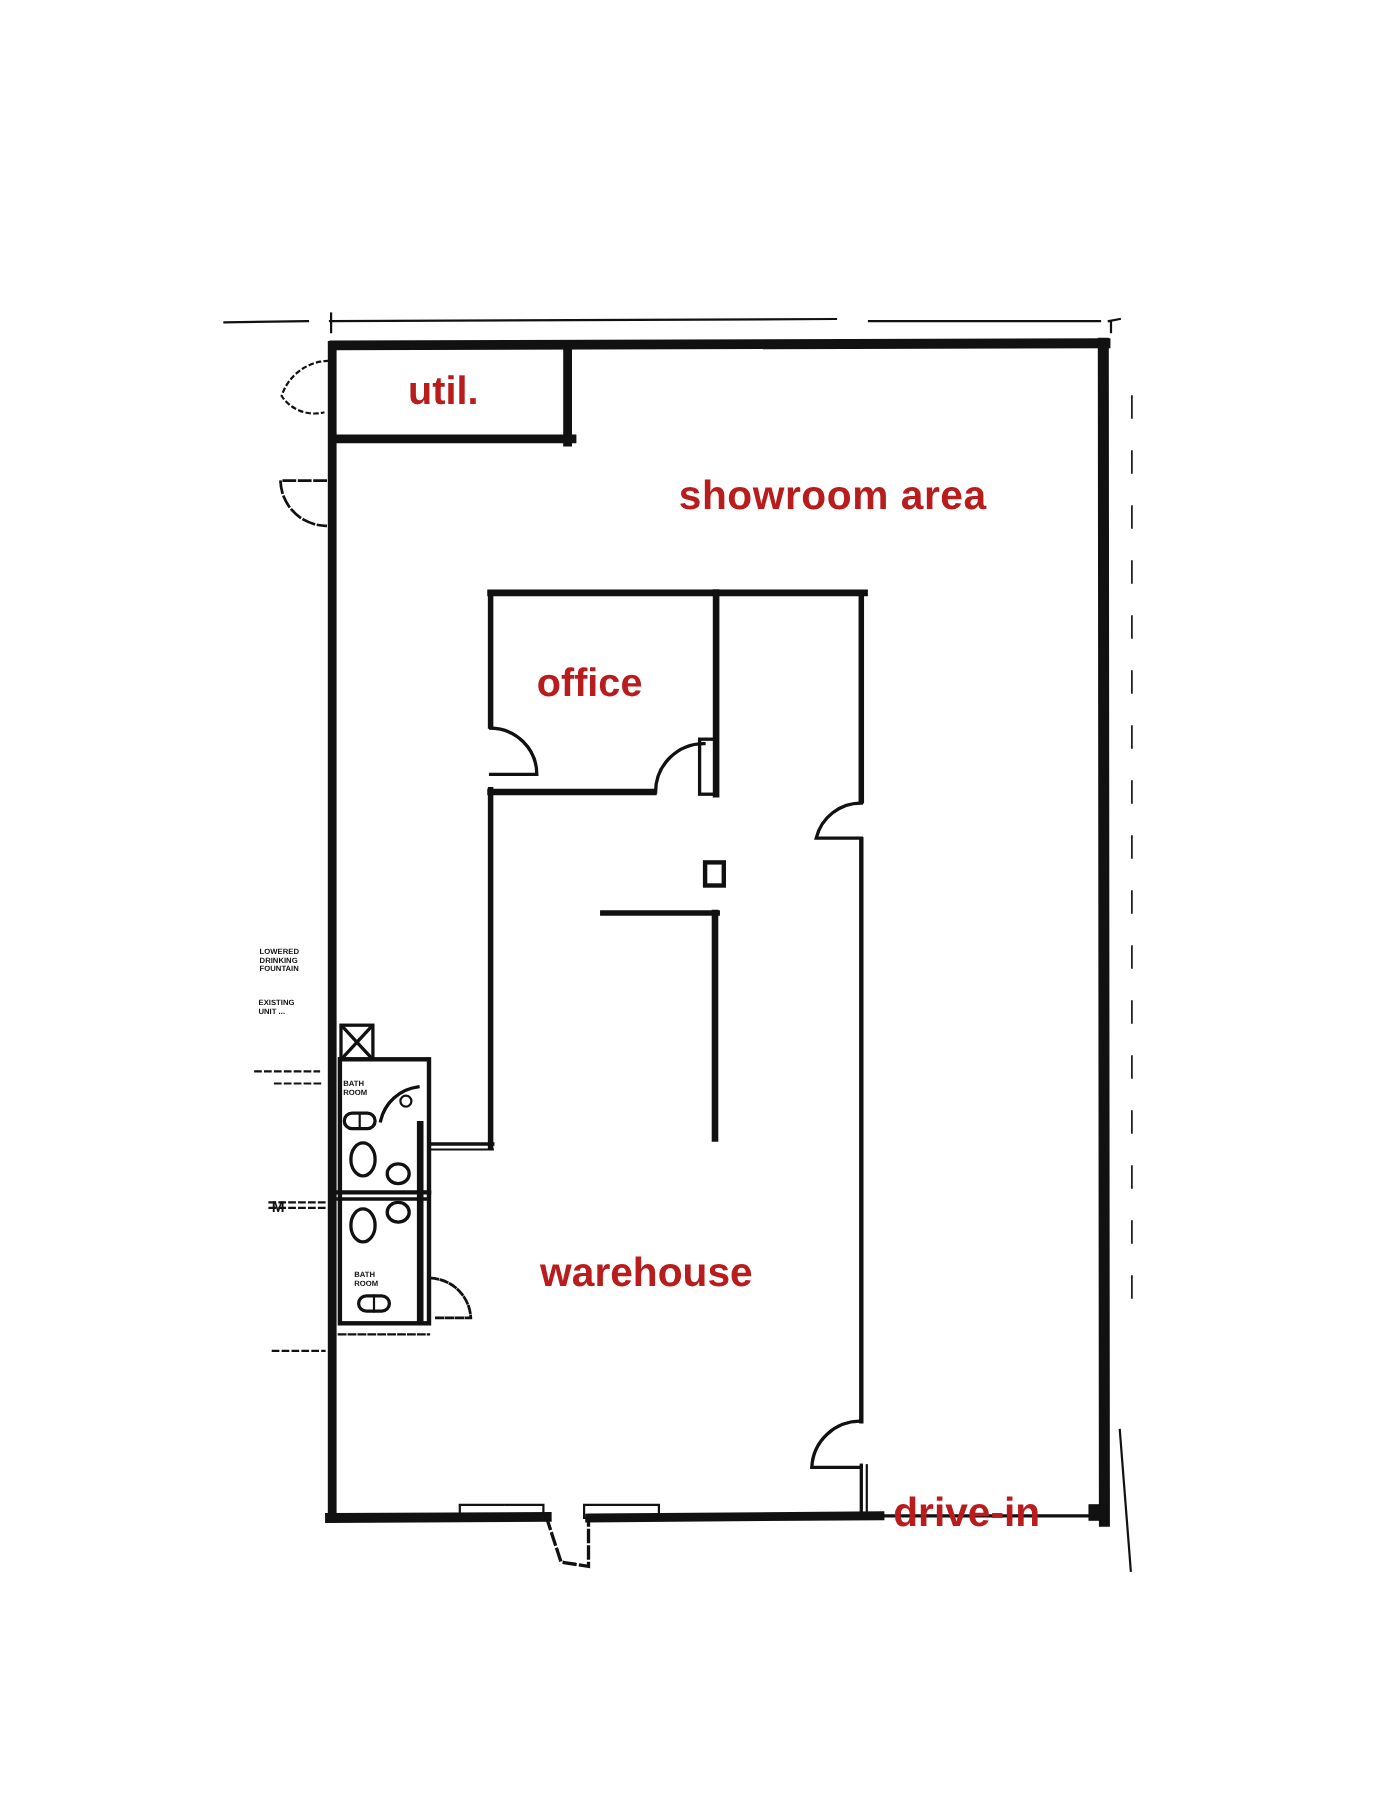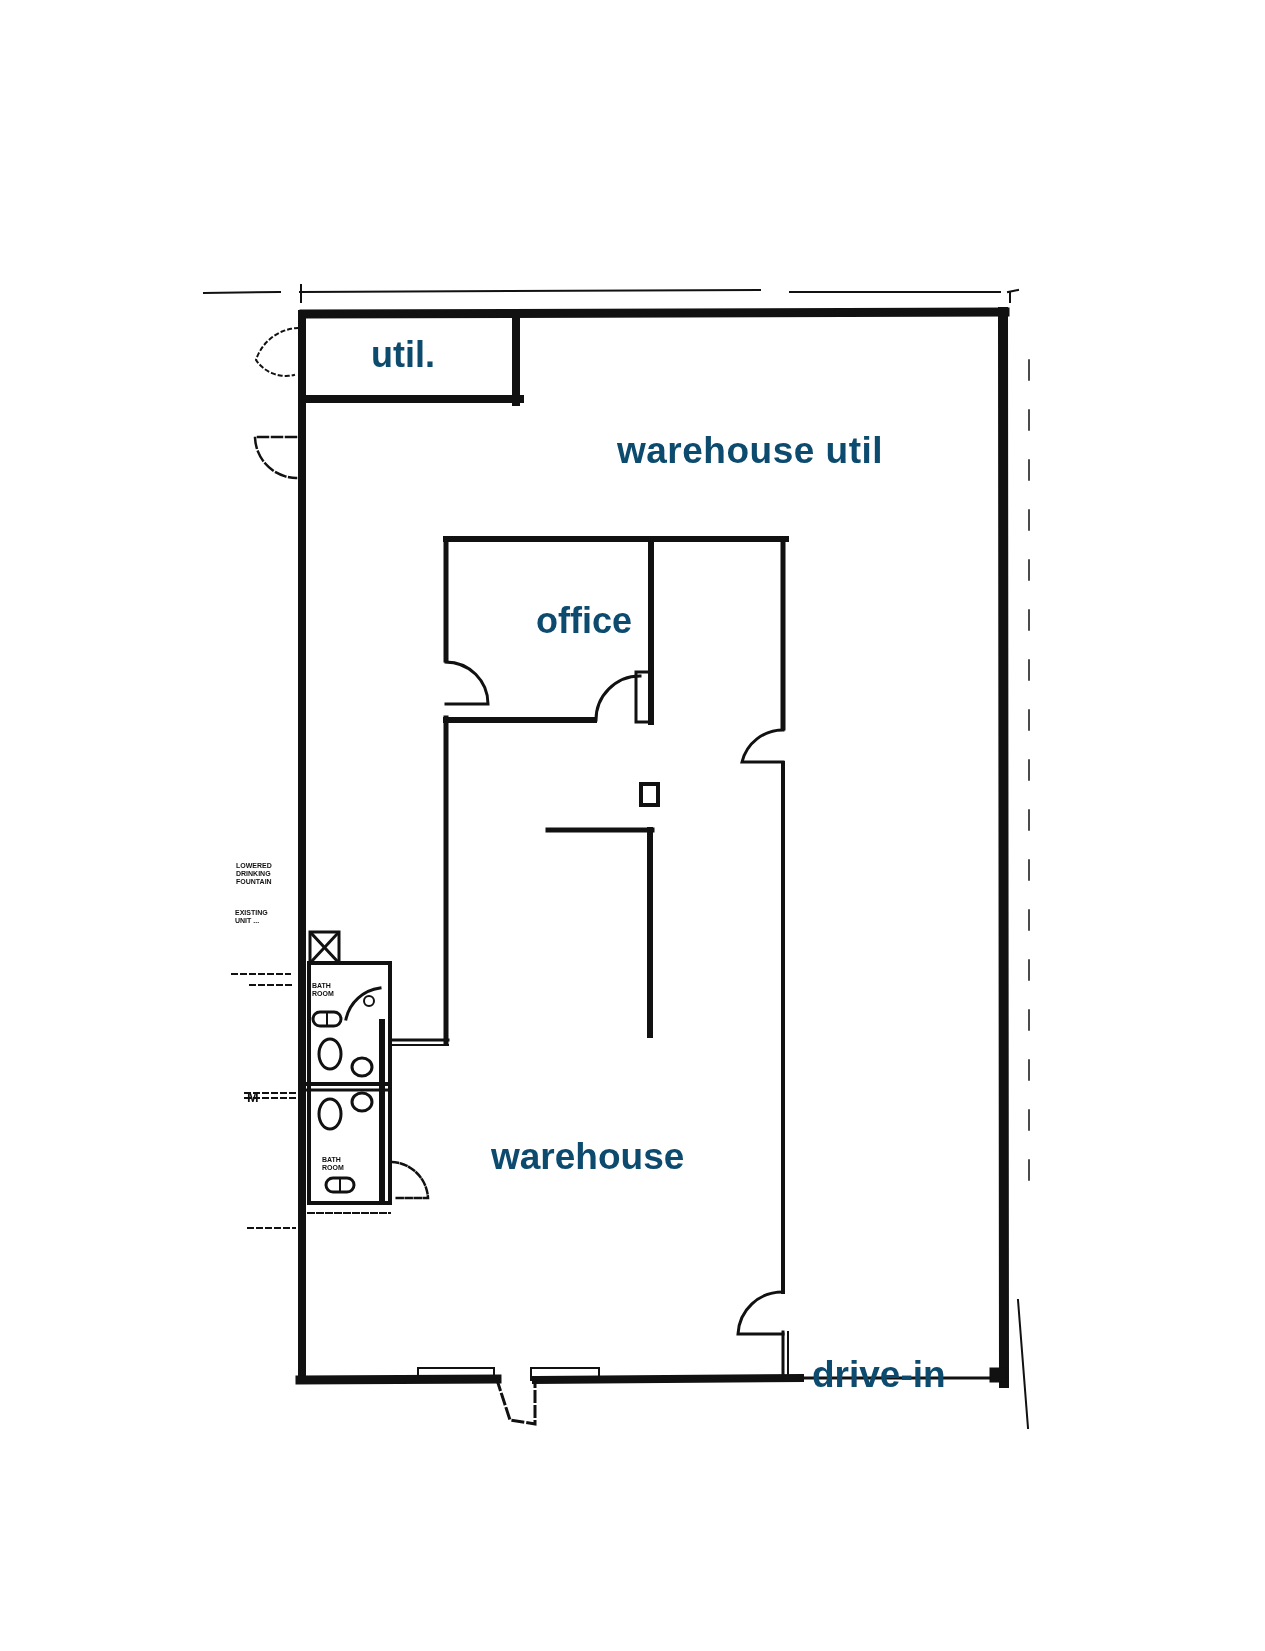--- a/index.html
+++ b/index.html
@@ -2,27 +2,27 @@
 <html><head>
   <meta charset="utf-8">
   <style>
     html, body { margin: 0; padding: 0; background: #ffffff; }
     body { width: 1265px; height: 1651px; position: relative; overflow: hidden; }
     .plan { position: absolute; left: 0; top: 0; width: 1265px; height: 1651px; }
     .label {
       position: absolute;
       font-family: "Liberation Sans", sans-serif;
       font-weight: bold;
-      color: #0c4a6e;
+      color: #b91c1c;
       white-space: nowrap;
       line-height: 1;
     }
     .lbl-util { left: 371px; top: 337px; font-size: 36px; }
     .lbl-warehouse { left: 617px; top: 432px; font-size: 37px; letter-spacing: 0.5px; }
-    .lbl-office { left: 488px; top: 603px; font-size: 36px; margin-left: 48px; }
+    .lbl-office { left: 488px; top: 603px; font-size: 36px; }
     .lbl-showroom { left: 491px; top: 1138px; font-size: 37px; }
     .lbl-drive { left: 812px; top: 1356px; font-size: 37px; }
     .tiny {
       position: absolute;
       font-family: "Liberation Sans", sans-serif;
       font-weight: bold;
       font-size: 7px;
       line-height: 8px;
       color: #111;
       white-space: pre;
@@ -118,21 +118,21 @@
 
     <path d="M232 974 L290 974 M250 985 L295 985 M245 1093 L295 1093 M245 1098 L295 1098 M248 1228 L295 1228" stroke-width="2" stroke-dasharray="5 4"></path>
     <text x="247" y="1102" font-family="Liberation Sans, sans-serif" font-size="14" font-weight="bold" fill="#111" stroke="none">M</text>
 
     <line x1="1029" y1="360" x2="1029" y2="1200" stroke-width="1.5" stroke-dasharray="20 30"></line>
     <line x1="1018" y1="1300" x2="1028" y2="1428" stroke-width="2"></line>
   </g>
 </svg>
 
 <div class="label lbl-util">util.</div>
-<div class="label lbl-warehouse">warehouse util</div>
+<div class="label lbl-warehouse">showroom area</div>
 <div class="label lbl-office">office</div>
 <div class="label lbl-showroom">warehouse</div>
 <div class="label lbl-drive">drive-in</div>
 
 <div class="tiny tiny-fountain">LOWERED
 DRINKING
 FOUNTAIN</div>
 <div class="tiny tiny-unit">EXISTING
 UNIT ...</div>
 <div class="tiny tiny-bath1">BATH

